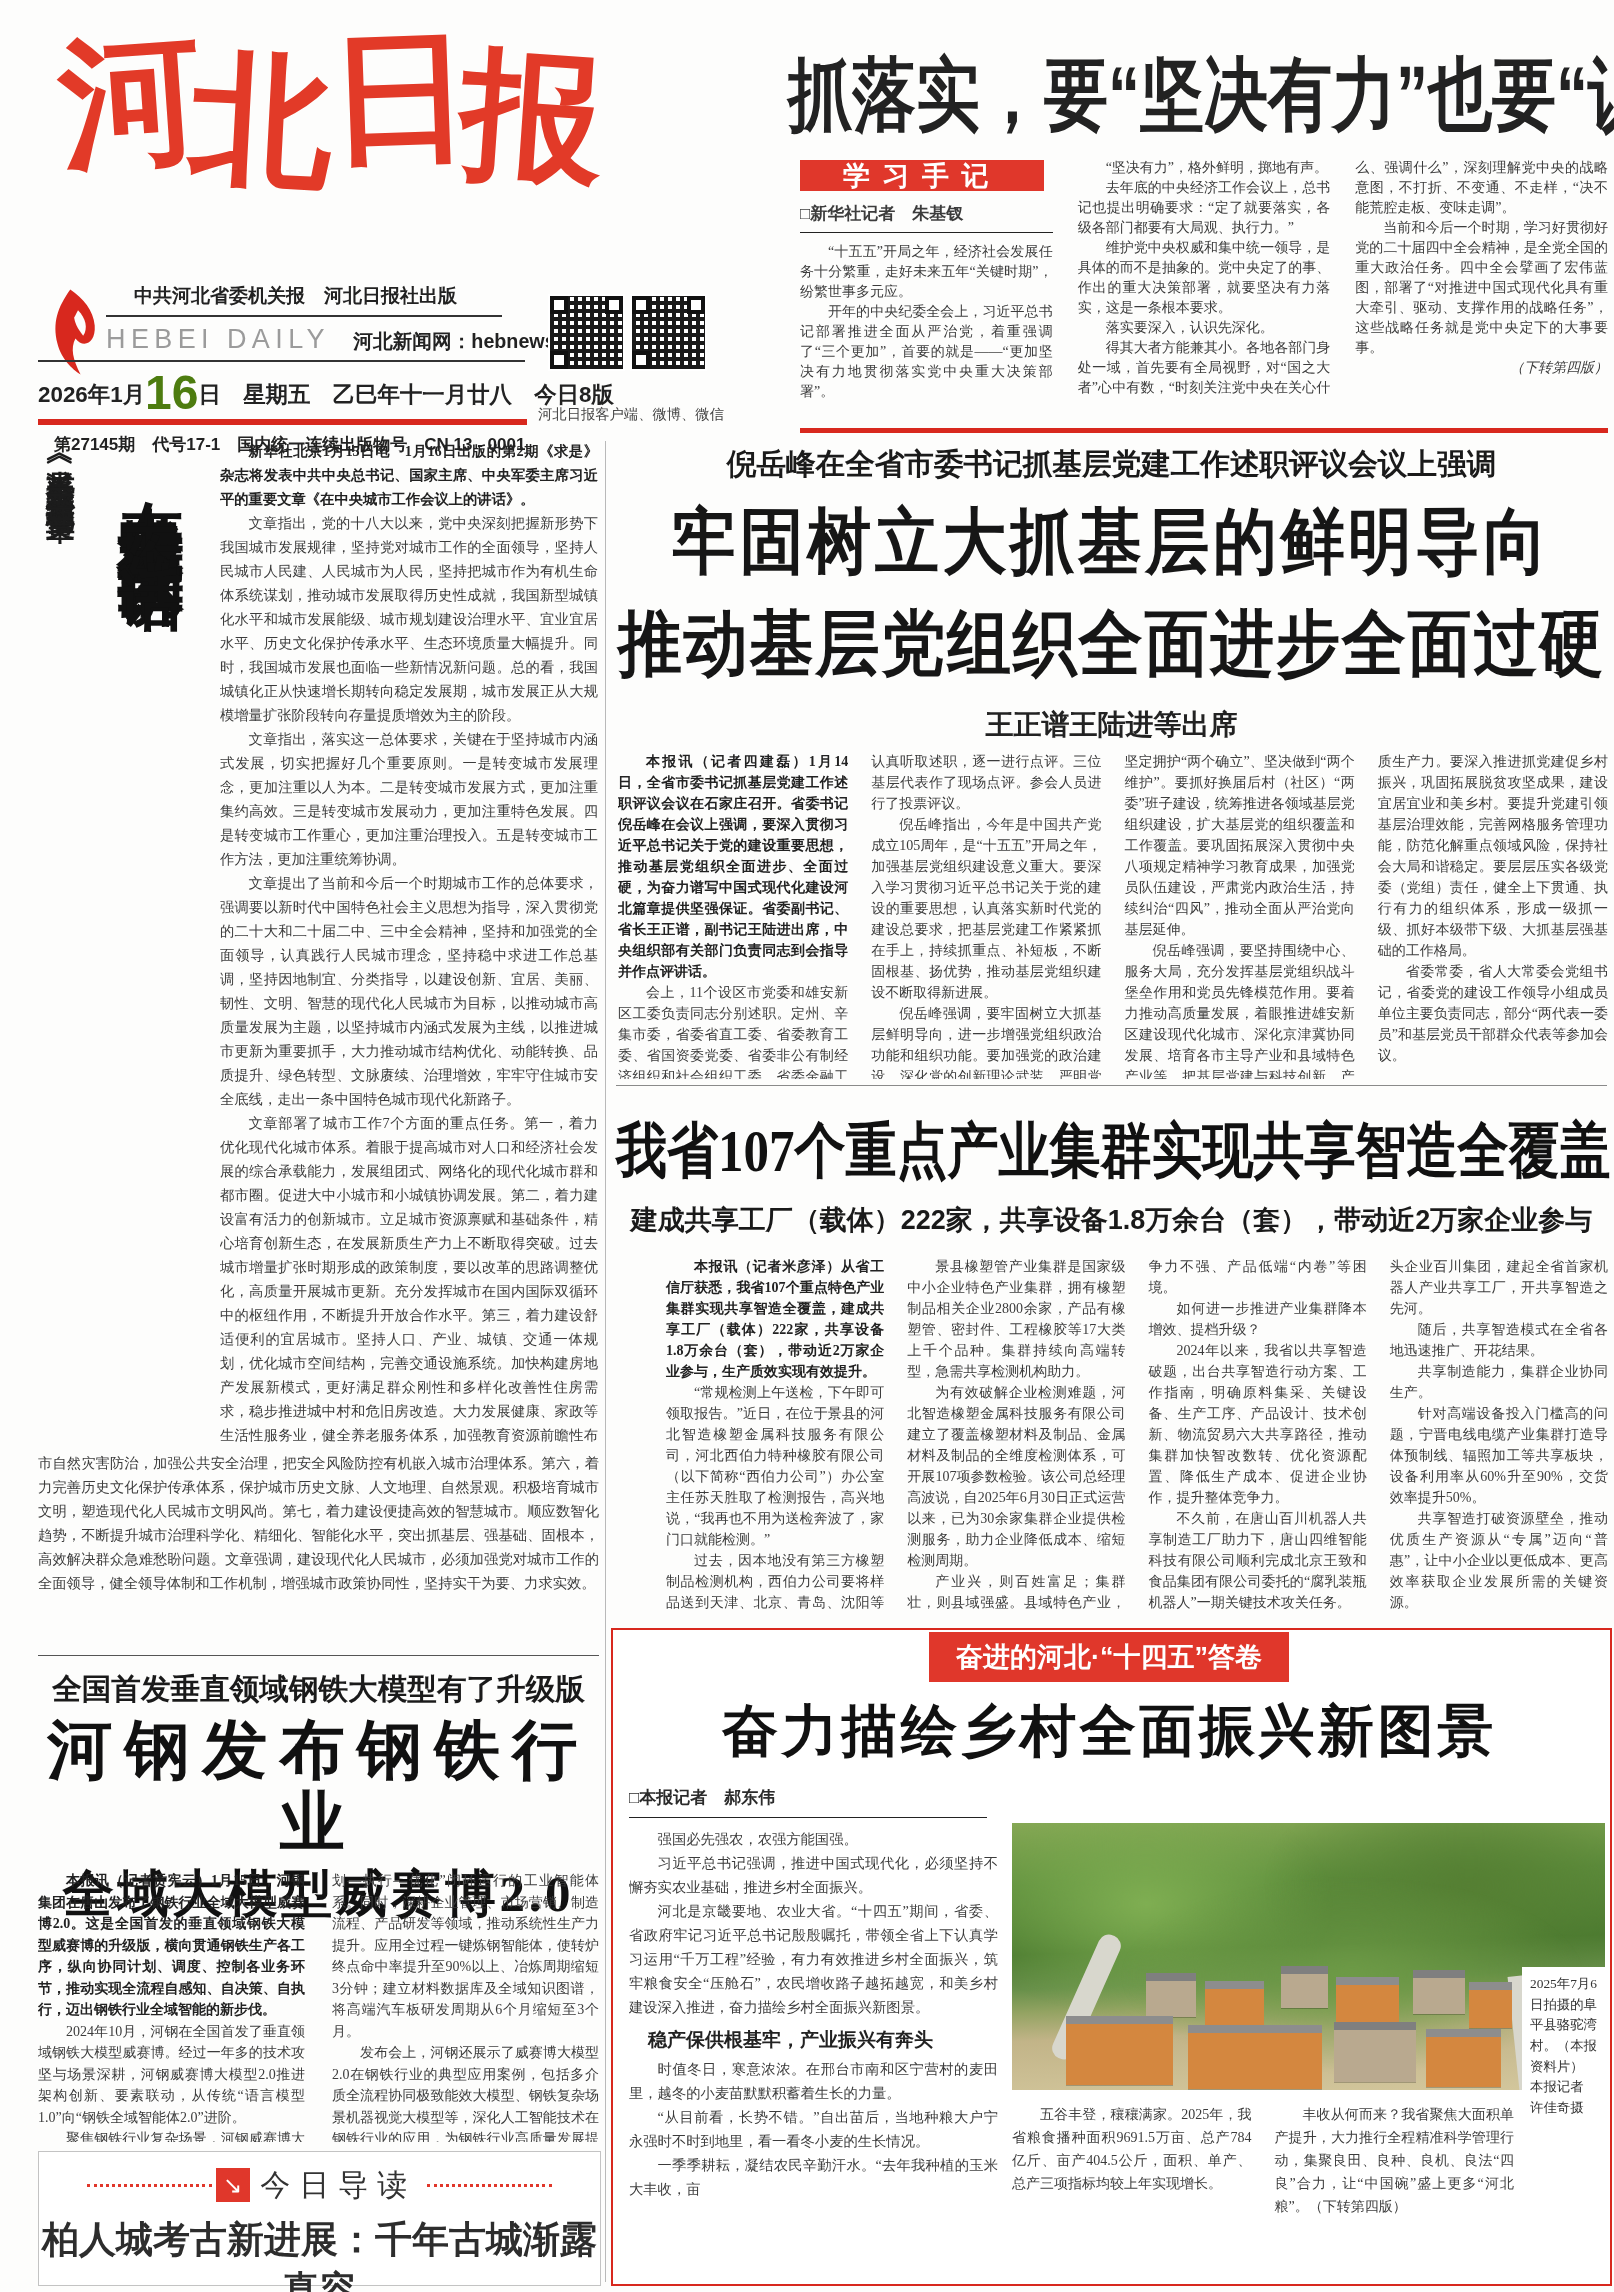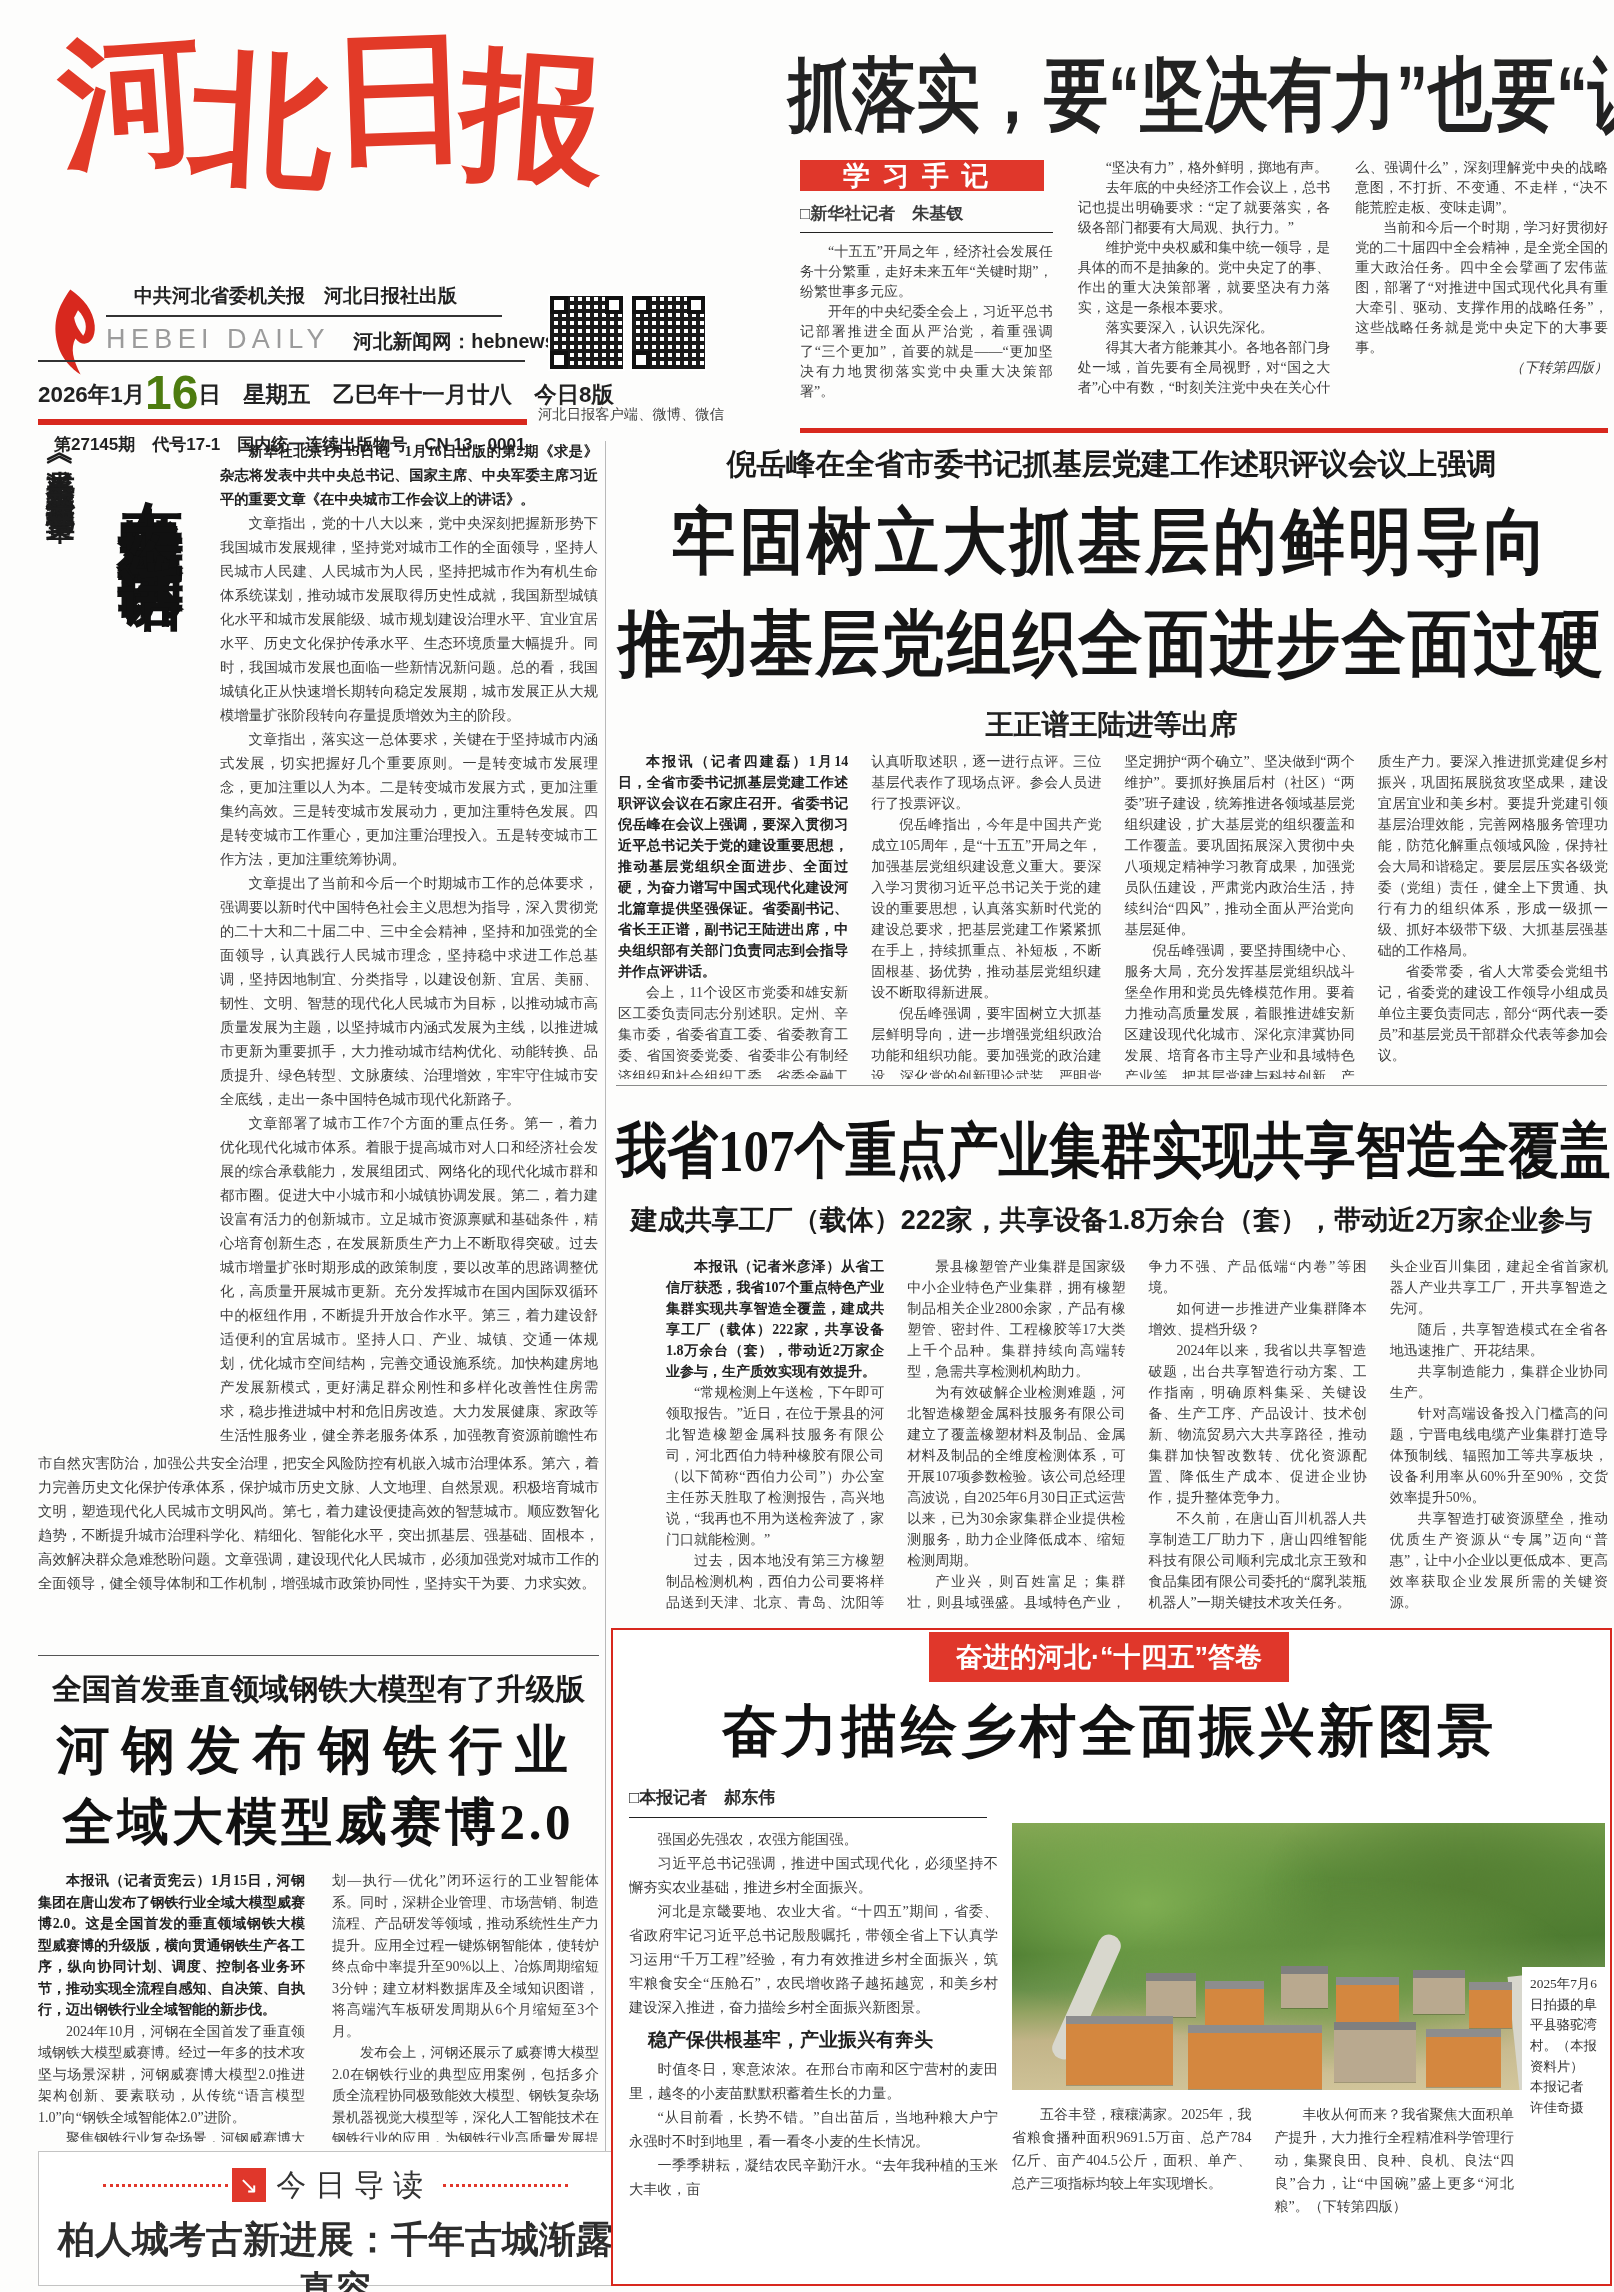--- a/index.html
+++ b/index.html
@@ -30,21 +30,21 @@
   .cols3{column-count:3;column-gap:25px;}
   .cols4{column-count:4;column-gap:23px;}
   .cols2{column-count:2;column-gap:27px;}
   .body-s{font-size:14px;line-height:20px;color:#3c3c3c;}
   .body-m{font-size:14.3px;line-height:24px;color:#3c3c3c;}
   .body-n{font-size:14px;line-height:21.5px;color:#3c3c3c;}
   .lead{font-weight:700;color:#222;}
   
   .vtext{writing-mode:vertical-rl;}
   
-  .guide{border:0.9px solid #c3c3c3;background:#fff;padding-left:16px;}
+  .guide{border:0.9px solid #c3c3c3;background:#fff;}
   .dotline{border-top:3.6px dotted #e0372b;width:134px;display:inline-block;vertical-align:middle;}
   .guide-icon{display:inline-block;width:34px;height:34px;background:#e0372b;color:#fff;font-size:23px;
               line-height:34px;text-align:center;vertical-align:middle;font-family:"Liberation Sans",sans-serif;}
   
   .feature{border:2.7px solid #d8281e;background:#fff;}
   .banner{background:#e0372b;color:#fff;font-weight:700;font-size:27px;padding:7.2px 27px;
           font-family:"Liberation Sans",sans-serif;white-space:nowrap;}
   .subhead{font-weight:700;font-size:19px;color:#222;font-family:"Liberation Sans",sans-serif;
            margin:9px 0 5.4px;text-indent:1em;}
   
@@ -175,21 +175,21 @@
       <p class="para">针对高端设备投入门槛高的问题，宁晋电线电缆产业集群打造导体预制线、辐照加工等共享板块，设备利用率从60%升至90%，交货效率提升50%。</p>
       <p class="para">共享智造打破资源壁垒，推动优质生产资源从“专属”迈向“普惠”，让中小企业以更低成本、更高效率获取企业发展所需的关键资源。</p>
       <p class="para">共享创新能力，成果转化加速。</p>
 
     </div>
   </div>
 
   <div class="abs hdiv" style="left:38px;top:1655px;width:561px;background:#555;"></div>
   <div class="abs sans center" style="left:38px;top:1669px;width:561px;font-size:29.6px;font-weight:700;color:#1a1a1a;">全国首发垂直领域钢铁大模型有了升级版</div>
   <div class="abs serif center" style="left:38px;top:1714px;width:561px;font-weight:900;color:#111;">
-    <div style="font-size:53px;line-height:72px;letter-spacing:12.5px;">河钢发布钢铁行业</div>
+    <div style="font-size:65px;line-height:72px;letter-spacing:12.5px;">河钢发布钢铁行业</div>
     <div style="font-size:51px;line-height:72px;letter-spacing:3.6px;">全域大模型威赛博2.0</div>
   </div>
   <div class="abs clip" style="left:38px;top:1870px;width:561px;height:272px;">
     <div class="cols2 just body-n">
       <p class="para"><span class="lead">本报讯（记者贡宪云）1月15日，河钢集团在唐山发布了钢铁行业全域大模型威赛博2.0。这是全国首发的垂直领域钢铁大模型威赛博的升级版，横向贯通钢铁生产各工序，纵向协同计划、调度、控制各业务环节，推动实现全流程自感知、自决策、自执行，迈出钢铁行业全域智能的新步伐。</span></p>
       <p class="para">2024年10月，河钢在全国首发了垂直领域钢铁大模型威赛博。经过一年多的技术攻坚与场景深耕，河钢威赛博大模型2.0推进架构创新、要素联动，从传统“语言模型1.0”向“钢铁全域智能体2.0”进阶。</p>
       <p class="para">聚焦钢铁行业复杂场景，河钢威赛博大模型2.0以工业互联网为底座，以“大模型+小模型”协同为基础能力，构建“感知—规划—执行—优化”闭环运行的工业智能体系。同时，深耕企业管理、市场营销、制造流程、产品研发等领域，推动系统性生产力提升。应用全过程一键炼钢智能体，使转炉终点命中率提升至90%以上、冶炼周期缩短3分钟；建立材料数据库及全域知识图谱，将高端汽车板研发周期从6个月缩短至3个月。</p>
       <p class="para">发布会上，河钢还展示了威赛博大模型2.0在钢铁行业的典型应用案例，包括多介质全流程协同极致能效大模型、钢铁复杂场景机器视觉大模型等，深化人工智能技术在钢铁行业的应用，为钢铁行业高质量发展提供技术支撑。</p>
     </div>
   </div>

